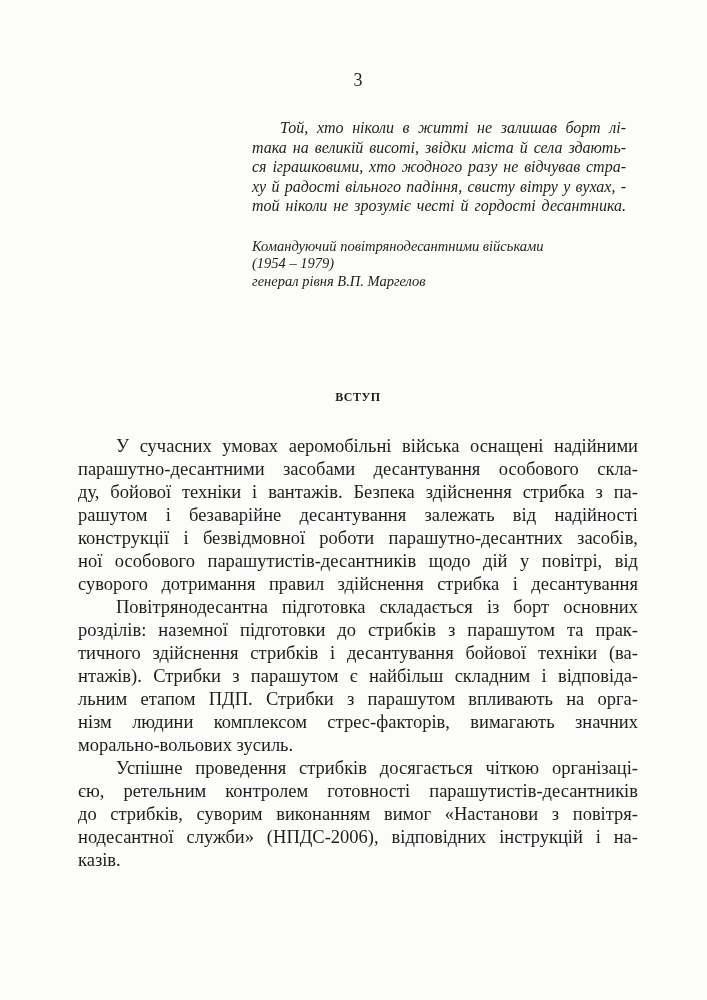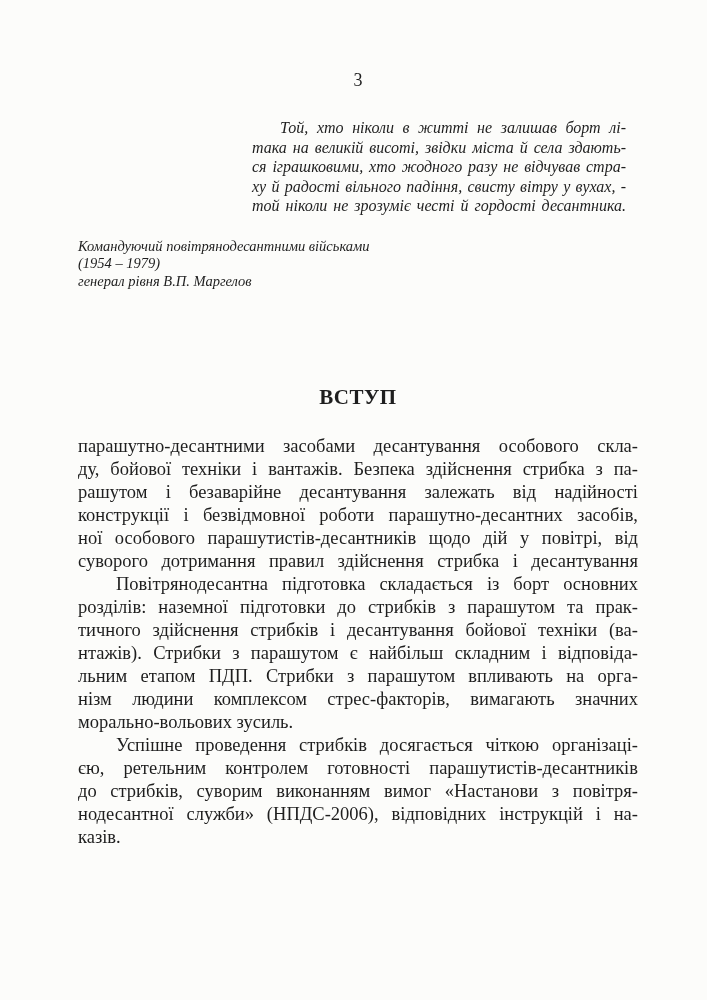--- a/index.html
+++ b/index.html
@@ -32,30 +32,31 @@
   .epigraph {
     margin-top: 28px;
     margin-left: 174px;
     width: 374px;
     font-style: italic;
     font-size: 16px;
     line-height: 19.5px;
   }
   .attribution {
     margin-top: 22px;
+    margin-left: 174px;
     width: 374px;
     font-style: italic;
     font-size: 14.5px;
     line-height: 17.5px;
     text-align: right;
   }
   .heading {
     margin: 95px 0 0 0;
     text-align: center;
-    font-size: 21px;
+    font-size: 12px;
     font-weight: bold;
     letter-spacing: 0.5px;
     line-height: 24px;
   }
   .body-text {
     margin-top: 26px;
     font-size: 18.5px;
     line-height: 23px;
   }
   .paragraph { margin: 0; }
@@ -87,20 +88,21 @@
     <div class="attribution">
         <div class="line">Командуючий повітрянодесантними військами</div>
         <div class="line">(1954 – 1979)</div>
         <div class="line">генерал рівня В.П. Маргелов</div>
       </div>
 
     <h1 class="heading">ВСТУП</h1>
 
     <div class="body-text">
         <div class="paragraph">
+          <div class="line first just">У сучасних умовах аеромобільні війська оснащені надійними</div>
           <div class="line just">парашутно-десантними засобами десантування особового скла-</div>
           <div class="line just">ду, бойової техніки і вантажів. Безпека здійснення стрибка з па-</div>
           <div class="line just">рашутом і безаварійне десантування залежать від надійності</div>
           <div class="line just">конструкції і безвідмовної роботи парашутно-десантних засобів,</div>
           <div class="line just">ної особового парашутистів-десантників щодо дій у повітрі, від</div>
           <div class="line just">суворого дотримання правил здійснення стрибка і десантування</div>
         </div>
         <div class="paragraph">
           <div class="line first just">Повітрянодесантна підготовка складається із борт основних</div>
           <div class="line just">розділів: наземної підготовки до стрибків з парашутом та прак-</div>

